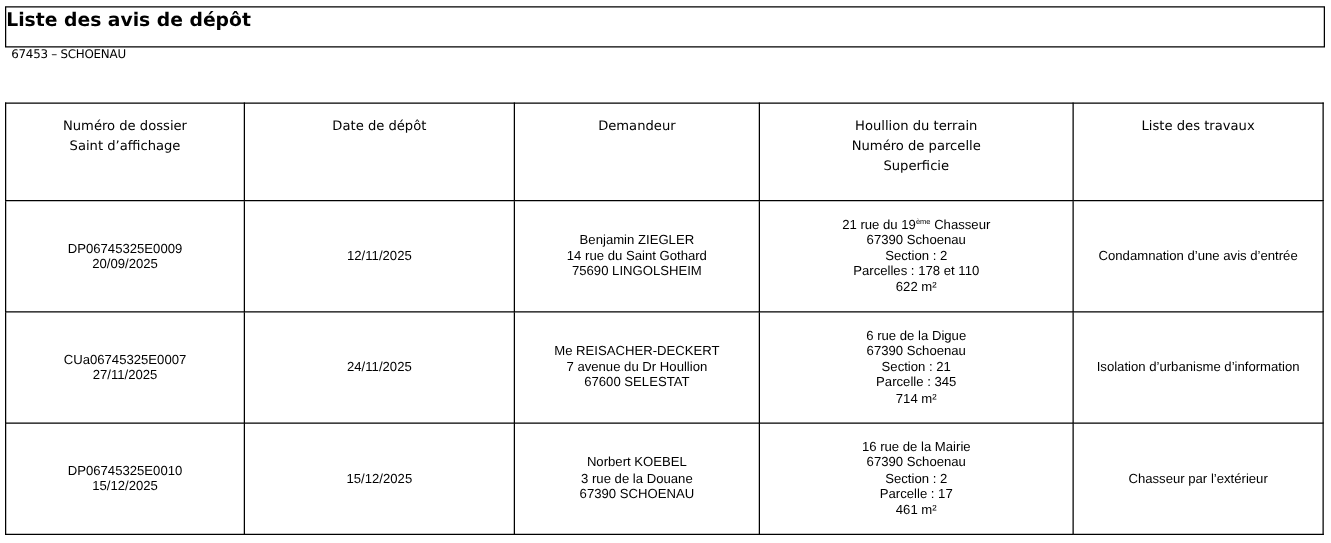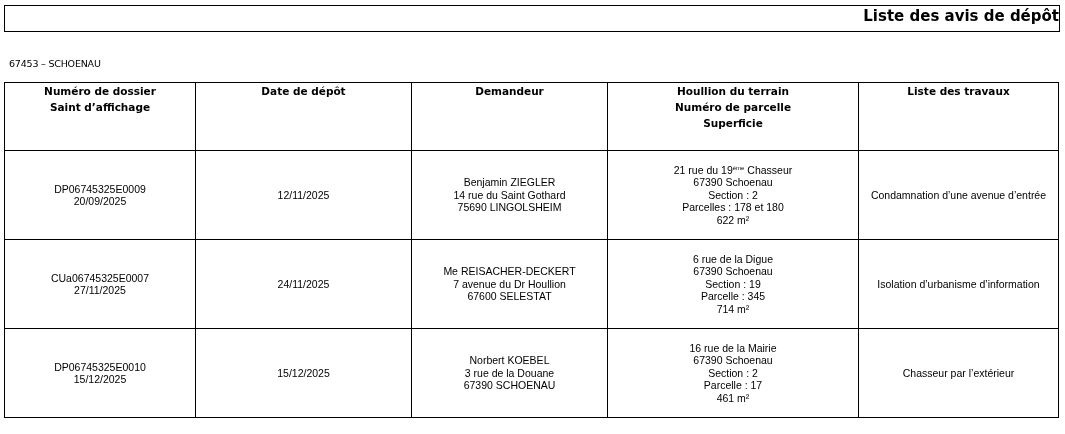--- a/index.html
+++ b/index.html
@@ -13,59 +13,59 @@
       position: relative;
       overflow: hidden;
       font-family: "Liberation Sans", sans-serif;
       color: #000;
     }
     .title-box {
       position: absolute;
       left: 4px;
       top: 5px;
       width: 1056px;
-      height: 27px;
+      height: 33px;
       border: 1px solid #000;
       box-sizing: border-box;
-      text-align: right;
+      text-align: left;
       font-weight: bold;
       font-size: 15px;
       line-height: 21px;
       font-family: "DejaVu Sans", sans-serif;
     }
     .commune {
       position: absolute;
       left: 9px;
       top: 38px;
       font-size: 9.5px;
       font-family: "DejaVu Sans", sans-serif;
       letter-spacing: -0.2px;
-      margin-top: 20px;
     }
     table.avis {
       position: absolute;
       left: 4px;
       top: 82px;
       width: 1054px;
       border-collapse: collapse;
       table-layout: fixed;
     }
     table.avis td, table.avis th {
       border: 1px solid #000;
       text-align: center;
       padding: 0 2px;
       font-size: 10.5px;
       line-height: 12.5px;
     }
     table.avis th {
       font-family: "DejaVu Sans", sans-serif;
-      font-weight: bold;
+      font-weight: normal;
       font-size: 10.5px;
       line-height: 16px;
       vertical-align: top;
+      padding-top: 10px;
       height: 67px;
     }
     table.avis td {
       vertical-align: middle;
       height: 88px;
       font-family: "Liberation Sans", sans-serif;
     }
     .line { display: block; white-space: nowrap; }
     sup { font-size: 6px; line-height: 0; vertical-align: 4px; }
   </style>
@@ -117,45 +117,45 @@
       </td>
       <td>
         <span class="line">Benjamin ZIEGLER</span>
         <span class="line">14 rue du Saint Gothard</span>
         <span class="line">75690 LINGOLSHEIM</span>
       </td>
       <td>
         <span class="line"><span>21 rue du 19</span><sup>ème</sup><span> Chasseur</span></span>
         <span class="line">67390 Schoenau</span>
         <span class="line">Section : 2</span>
-        <span class="line">Parcelles : 178 et 180</span>
+        <span class="line">Parcelles : 178 et 110</span>
         <span class="line">622 m²</span>
       </td>
       <td>
-        <span class="line">Condamnation d’une avenue d’entrée</span>
+        <span class="line">Condamnation d’une avis d’entrée</span>
       </td>
     </tr>
 
     <tr>
       <td>
         <span class="line">CUa06745325E0007</span>
         <span class="line">27/11/2025</span>
       </td>
       <td>
         <span class="line">24/11/2025</span>
       </td>
       <td>
         <span class="line">Me REISACHER-DECKERT</span>
         <span class="line">7 avenue du Dr Houllion</span>
         <span class="line">67600 SELESTAT</span>
       </td>
       <td>
         <span class="line"><span>6 rue de la Digue</span></span>
         <span class="line">67390 Schoenau</span>
-        <span class="line">Section : 19</span>
+        <span class="line">Section : 21</span>
         <span class="line">Parcelle : 345</span>
         <span class="line">714 m²</span>
       </td>
       <td>
         <span class="line">Isolation d’urbanisme d’information</span>
       </td>
     </tr>
 
     <tr>
       <td>

